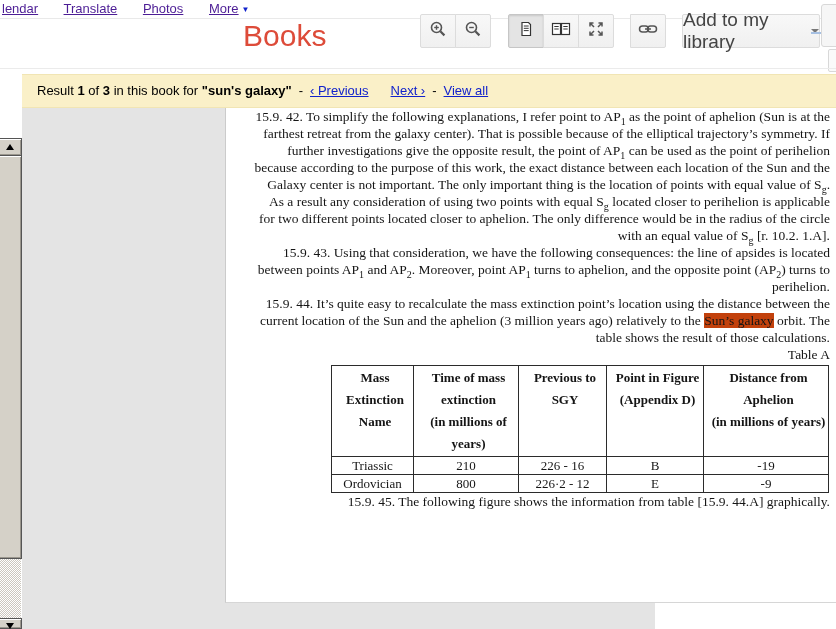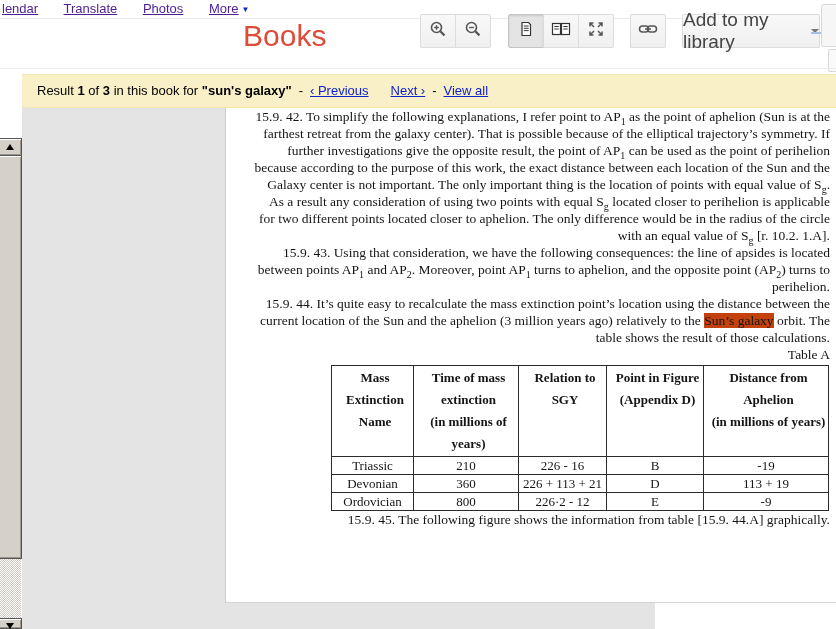--- a/index.html
+++ b/index.html
@@ -198,21 +198,21 @@
           <tr>
             <th>
                 <div>Mass Extinction Name</div>
                 <div class="th-normal"></div>
               </th>
             <th>
                 <div>Time of mass extinction</div>
                 <div class="th-normal">(in millions of years)</div>
               </th>
             <th>
-                <div>Relation to SGY</div>
+                <div>Previous to SGY</div>
                 <div class="th-normal"></div>
               </th>
             <th>
                 <div>Point in Figure (Appendix D)</div>
                 <div class="th-normal"></div>
               </th>
             <th>
                 <div>Distance from Aphelion</div>
                 <div class="th-normal">(in millions of years)</div>
               </th>
@@ -220,27 +220,20 @@
         </thead>
         <tbody>
             <tr>
               <td>Triassic</td>
               <td>210</td>
               <td>226 - 16</td>
               <td>B</td>
               <td>-19</td>
             </tr>
             <tr>
-              <td>Devonian</td>
-              <td>360</td>
-              <td>226 + 113 + 21</td>
-              <td>D</td>
-              <td>113 + 19</td>
-            </tr>
-            <tr>
               <td>Ordovician</td>
               <td>800</td>
               <td>226·2 - 12</td>
               <td>E</td>
               <td>-9</td>
             </tr>
           </tbody>
       </table>
       <p class="p45"><span>15.9. 45. The following figure shows the information from table [15.9. 44.A] graphically.</span></p>
     </div>

